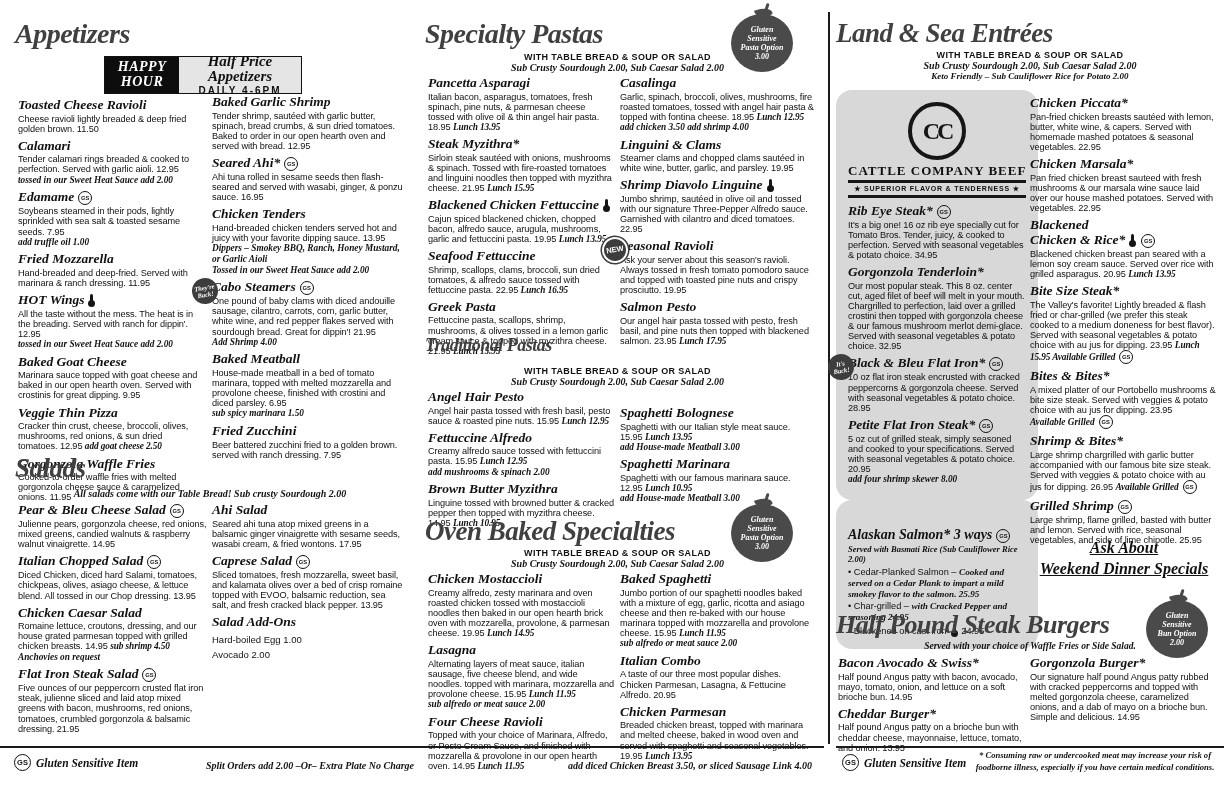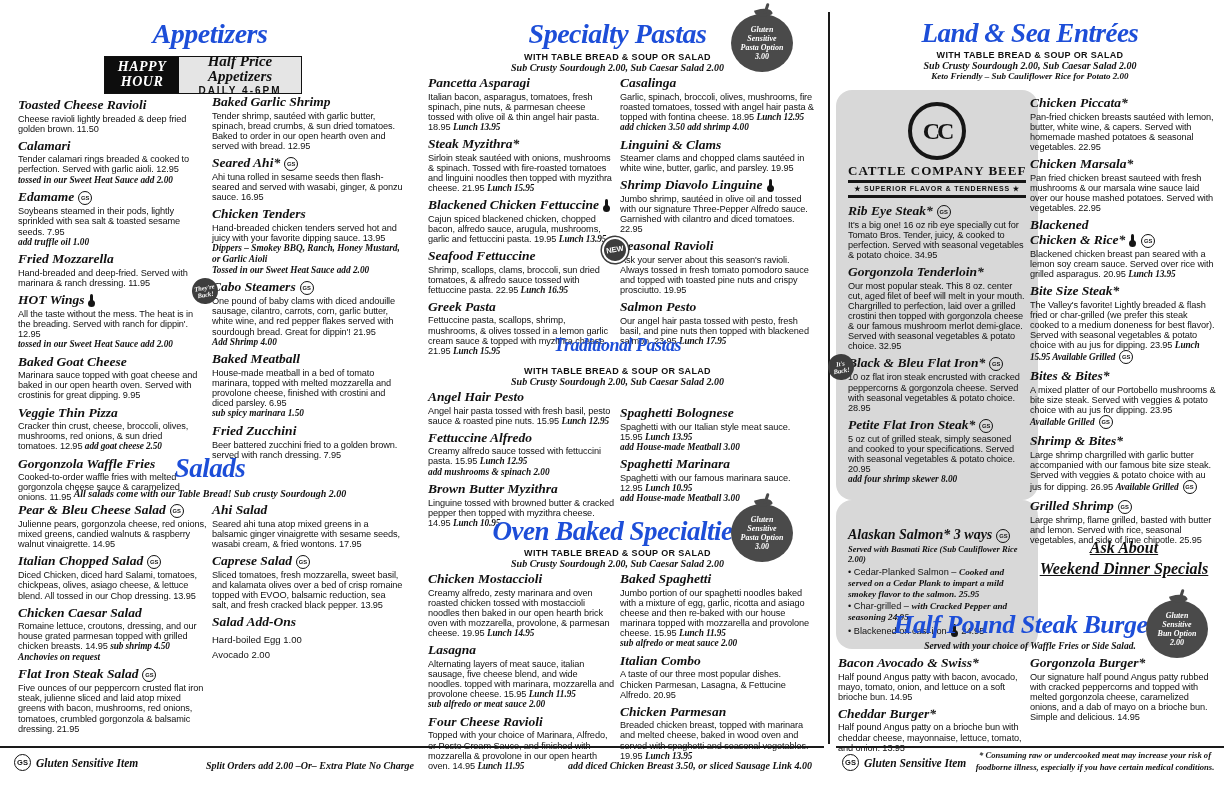--- a/index.html
+++ b/index.html
@@ -1,19 +1,19 @@
 <!DOCTYPE html>
 <html><head>
 <meta charset="utf-8">
 <style>
   html,body{margin:0;padding:0;background:#fff;}
   .page{position:relative;width:1224px;height:792px;background:#fff;color:#111;overflow:hidden;
         font-family:"Liberation Sans",sans-serif;}
   .abs{position:absolute;}
-  .h1{font:italic 700 28px/1 "Liberation Serif",serif;text-align:center;letter-spacing:-0.5px;color:#1d4ed8;}
+  .h1{font:italic 700 28px/1 "Liberation Serif",serif;letter-spacing:-0.5px;color:#404040;}
   .subB{font:700 9px/1.15 "Liberation Sans",sans-serif;text-align:center;letter-spacing:0.35px;}
   .subI{font:italic 700 10px/1.15 "Liberation Serif",serif;text-align:center;}
   .subI2{font:italic 700 9px/1.15 "Liberation Serif",serif;text-align:center;}
   .col{position:absolute;}
   .mi{margin-bottom:5px;position:relative;}
   .mi-title{font:italic 700 13.5px/1.08 "Liberation Serif",serif;margin-bottom:1px;white-space:pre-line;}
   .mi-desc{font:400 9.2px/1.1 "Liberation Sans",sans-serif;letter-spacing:-0.1px;}
   .mi-note{font:italic 700 9.3px/1.15 "Liberation Serif",serif;}
   .mi-line{font:400 9.5px/1.2 "Liberation Sans",sans-serif;margin-top:4px;}
   .suf{font:italic 700 9.3px "Liberation Serif",serif;margin-top:24px;}

